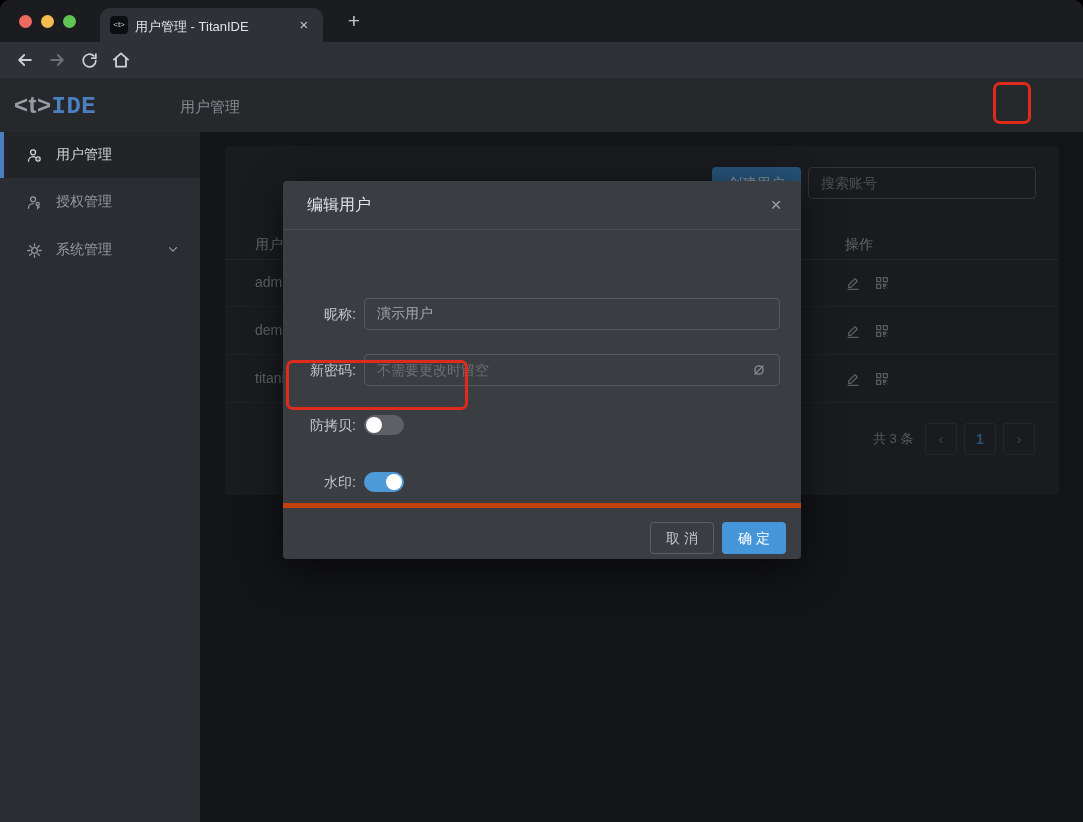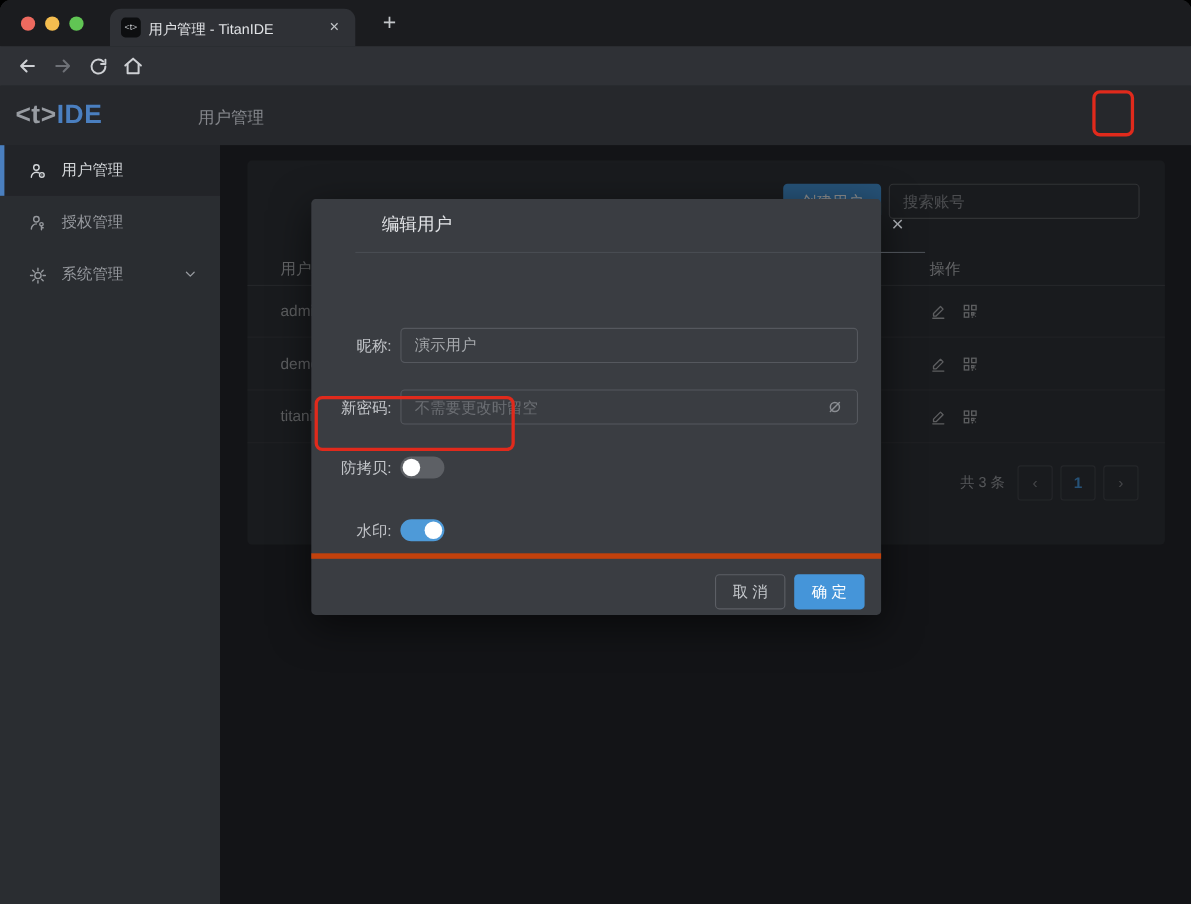--- a/index.html
+++ b/index.html
@@ -29,21 +29,21 @@
   .ic-key { right:78px; } .ic-share { right:46px; } .ic-star { right:14px; }
   .bar-ic { position:absolute; top:46px; width:28px; height:28px; color:#dfe1e4; display:flex; align-items:center; justify-content:center; }
   .ic-ext { left:889px; } .ic-panel { left:921px; } .ic-dots { left:1048px; color:#c6c9cc; }
   .profile { position:absolute; left:953px; top:45px; width:94px; height:29px; border:1.5px solid #5c6f94; border-radius:15px; }
   .j-circle { position:absolute; left:3px; top:3px; width:20px; height:20px; border-radius:50%; color:#fff; font-size:11px; line-height:20px; text-align:center; }
   .paused { position:absolute; left:31px; top:0; line-height:26px; font-size:13px; color:#aecbfa; }
 
   
   .appheader { position:absolute; left:0; top:78px; width:100%; height:54px; background:#26282c; }
   .logo { position:absolute; left:14px; top:13px; font-size:24px; font-weight:bold; letter-spacing:0.5px; white-space:nowrap; }
-  .logo .pfx { color:#989ca2; } .logo .main { color:#b3b6bb; } .logo .acc { color:#4a7fc0; }
+  .logo .pfx { color:#989ca2; } .logo .main { color:#b3b6bb; } .logo .acc { color:#4a7fc0;font-family:Liberation Mono, monospace; }
   .headtitle { position:absolute; left:180px; top:20px; font-size:15px; color:#86888d; }
   .help { position:absolute; left:965px; top:91px; width:22px; height:22px; border:1.5px solid #92959a; border-radius:50%; color:#92959a; font-size:13px; line-height:19px; text-align:center; }
   .layersic { position:absolute; left:999px; top:89px; width:26px; height:26px; color:#a2a5aa; }
   .avatar { position:absolute; left:1036px; top:86px; width:33px; height:33px; border-radius:50%; color:#fff; font-size:14px; line-height:33px; text-align:center; }
 
   
   .sidebar { position:absolute; left:0; top:132px; width:200px; bottom:0; background:#2a2d31; }
   .side-item { position:relative; height:48px; display:flex; align-items:center; padding-left:26px; gap:13px; color:#96999e; font-size:14px; }
   .side-item:first-child { height:46px; }
   .side-item.active { background:#222428; color:#d4d7da; }
@@ -66,21 +66,21 @@
   .acts .aic { width:16px; height:16px; }
   .pagination { position:absolute; left:0; top:277px; width:100%; height:32px; }
   .pag-total { position:absolute; left:648px; line-height:32px; font-size:13px; color:#9b9ea3; }
   .pagbtn { position:absolute; top:0; width:32px; height:32px; border:1px solid #43464c; border-radius:3px; color:#7c7f84; display:flex; align-items:center; justify-content:center; font-size:14px; }
   .pag-prev { left:700px; } .pag-next { left:778px; }
   .pag-page { left:739px; font-weight:bold; }
   .dim { position:absolute; left:0; top:0; right:0; bottom:0; background:rgba(0,0,0,0.45); z-index:10; }
 
   
   .modal { position:absolute; left:283px; top:181px; width:518px; height:378px; background:#3a3d42; border-radius:4px; box-shadow:0 10px 36px rgba(0,0,0,0.55); z-index:50; }
-  .m-header { position:absolute; left:0; top:0; width:100%; height:49px; border-bottom:1px solid #484c52;margin-left:40px; }
+  .m-header { position:absolute; left:0; top:0; width:100%; height:49px; border-bottom:1px solid #484c52; }
   .m-title { position:absolute; left:24px; top:0; line-height:48px; font-size:16px; color:#e2e4e7; }
   .m-close { position:absolute; right:14px; top:13px; width:22px; height:22px; color:#9da0a5; font-size:19px; line-height:21px; text-align:center; }
   .m-row { position:absolute; left:0; width:100%; height:32px;margin-top:40px; }
   .mr1 { top:77px; } .mr2 { top:133px; } .mr3 { top:188px; } .mr4 { top:245px; }
   .m-label { position:absolute; left:0; width:73px; text-align:right; font-size:14px; color:#c2c5c9; line-height:32px; white-space:nowrap; }
   .m-input { position:absolute; left:81px; width:416px; height:32px; background:transparent; border:1px solid #55585e; border-radius:4px; color:#a6a9ad; padding:0 34px 0 12px; font-size:14px; outline:none; }
   .m-input::placeholder { color:#6b6e73; }
   .eye { position:absolute; left:467px; top:7px; width:18px; height:18px; color:#8a8d92; }
   .toggle { position:absolute; left:81px; top:6px; width:40px; height:20px; border-radius:10px; }
   .knob { position:absolute; top:2px; width:16px; height:16px; border-radius:50%; background:#fff; }

